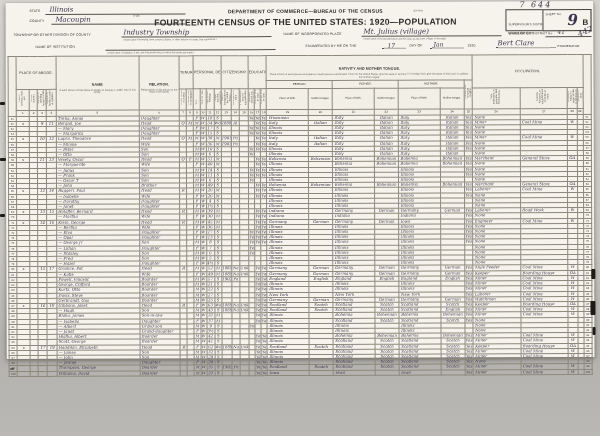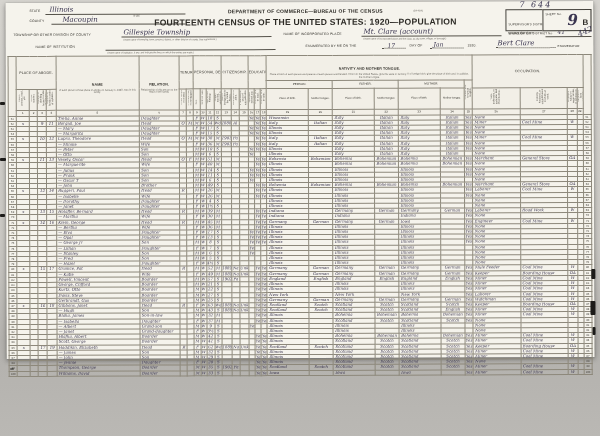--- a/index.html
+++ b/index.html
@@ -68,21 +68,21 @@
 <body>
 
 <div id="scanbg"></div>
 
 <div id="paper">
 
   <span class="abs lbl" style="left:24px;top:6px;">STATE</span>
   <span class="abs hw hw7" style="left:44px;top:3px;">Illinois</span>
   <span class="rule" style="left:40px;top:11px;width:140px;"></span>
   <span class="abs lbl" style="left:24px;top:16px;">COUNTY</span>
-  <span class="abs hw hw7" style="left:57px;top:13px;">Macoupin</span>
+  <span class="abs hw hw7" style="left:50px;top:13px;">Macoupin</span>
   <span class="rule" style="left:46px;top:21px;width:134px;"></span>
 
   <span class="abs tiny" style="left:128px;top:12px;">8-185</span>
 
   <div class="abs dept" style="left:150px;top:6px;width:300px;text-align:center;">DEPARTMENT OF COMMERCE—BUREAU OF THE CENSUS</div>
   <div class="abs titlebig" style="left:120px;top:15px;width:360px;text-align:center;">FOURTEENTH CENSUS OF THE UNITED STATES: 1920—POPULATION</div>
   <span class="abs tiny" style="left:408px;top:8px;">(94-494)</span>
 
   <div id="sd-box">
     <div style="position:relative;height:9px;">
@@ -96,26 +96,26 @@
   </div>
   <div id="sheet-box">
     <span class="abs lbl" style="left:2px;top:2px;font-size:3px;">SHEET No.</span>
     <span class="abs hw" style="left:24px;top:1px;font-size:15px;font-weight:bold;">9</span>
     <span class="abs" style="left:39px;top:8px;font-size:8px;font-weight:bold;">B</span>
   </div>
   <span class="abs hw" id="stamp-top" style="left:514px;top:-1px;font-size:8px;">7 644</span>
   <span class="abs hw" id="corner-note" style="left:572px;top:26px;font-size:8px;">442</span>
 
   <span class="abs lbl" style="left:8px;top:30px;">TOWNSHIP OR OTHER DIVISION OF COUNTY</span>
-  <span class="abs hw hw7" style="left:118px;top:26px;">Gillespie Township</span>
+  <span class="abs hw hw7" style="left:118px;top:26px;">Industry Township</span>
   <span class="rule" style="left:116px;top:34px;width:150px;"></span>
   <span class="abs tiny" style="left:118px;top:35.5px;transform:scale(.9);transform-origin:left top;">(Insert name of township, town, precinct, district, or other division of county. See instructions.)</span>
 
   <span class="abs lbl" style="left:278px;top:30px;">NAME OF INCORPORATED PLACE</span>
-  <span class="abs hw hw7" style="left:358px;top:26px;">Mt. Clare (account)</span>
+  <span class="abs hw hw7" style="left:358px;top:26px;">Mt. Julius (village)</span>
   <span class="rule" style="left:356px;top:34px;width:140px;"></span>
   <span class="abs tiny" style="left:358px;top:35.5px;transform:scale(.9);transform-origin:left top;">(Insert name of incorporated place and the class, as city, town, village, or borough.)</span>
 
   <span class="abs lbl" style="left:503px;top:30px;">WARD OF CITY</span>
   <span class="rule" style="left:540px;top:35px;width:46px;"></span>
 
   <span class="abs lbl" style="left:30px;top:42px;">NAME OF INSTITUTION</span>
   <span class="rule" style="left:100px;top:47px;width:170px;"></span>
   <span class="abs tiny" style="left:102px;top:48.5px;transform:scale(.9);transform-origin:left top;">(Insert name of institution, if any, and indicate the lines on which the entries are made.)</span>
 

